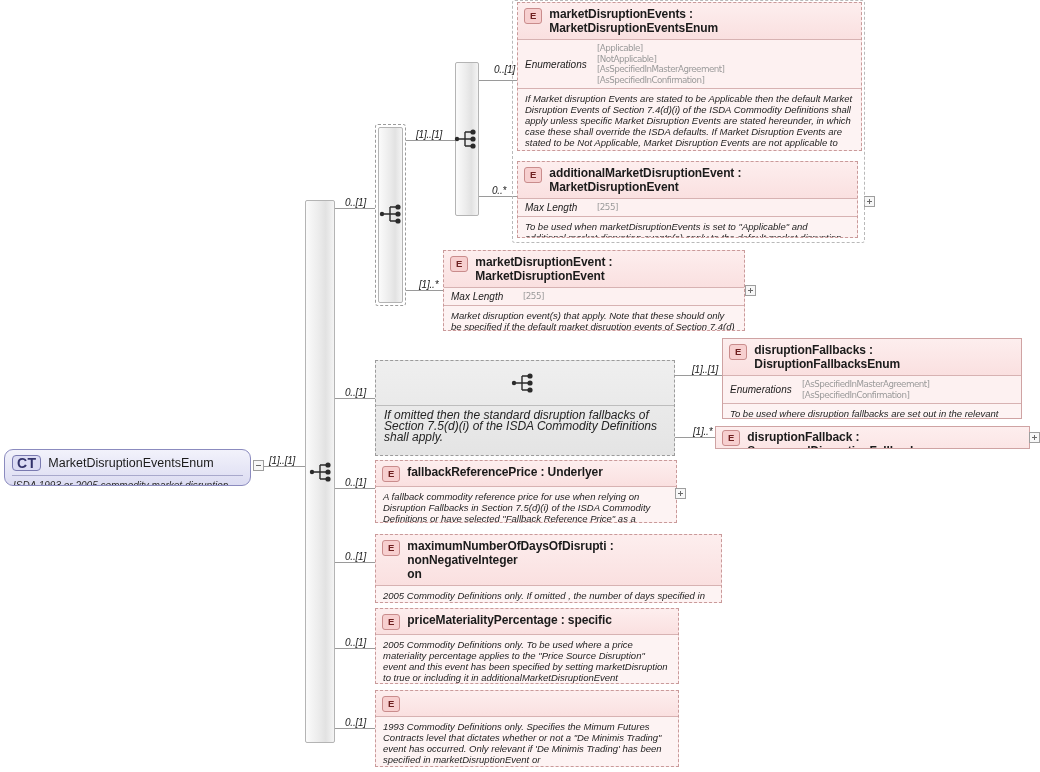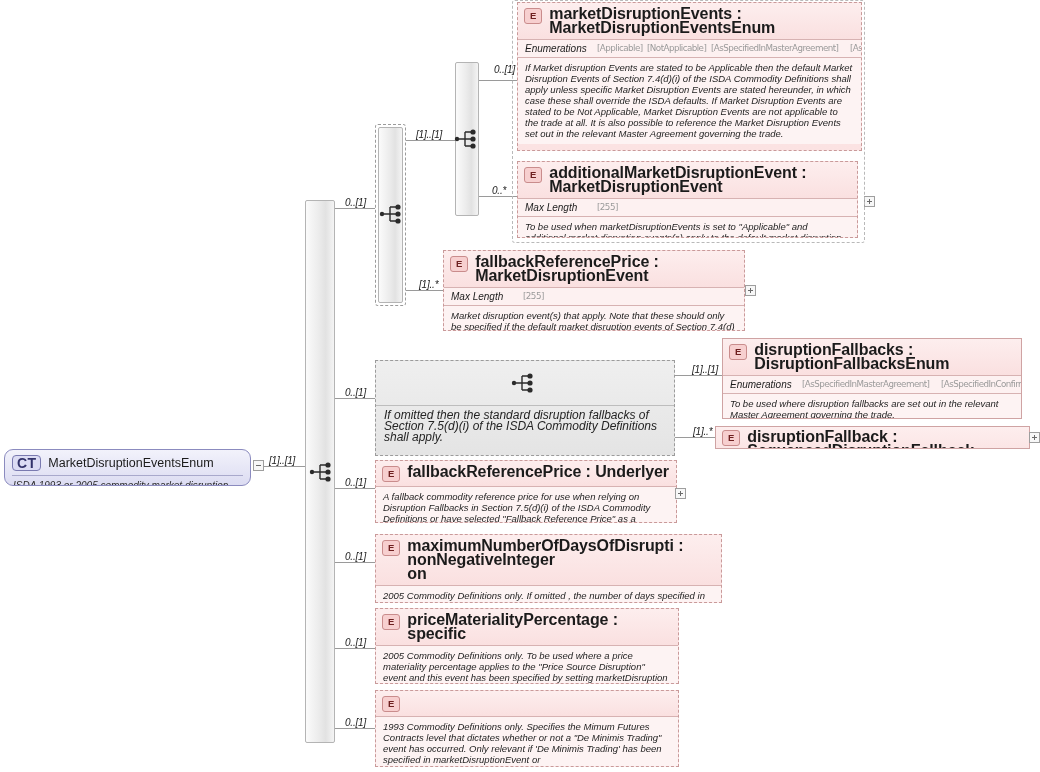--- a/index.html
+++ b/index.html
@@ -91,31 +91,31 @@
     flex:0 0 auto;
     display:inline-block;
     border:1px solid #c98c8c;
     background:#f7cfcf;
     border-radius:3px;
     font-size:9.5px; font-weight:bold; color:#6e2020;
     padding:1px 5px; line-height:12px;
     margin-top:1px;
   }
   .e-title {
-    font-size:16px; font-weight:bold; color:#1b1b1b;
+    font-size:12px; font-weight:bold; color:#1b1b1b;
     line-height:14px; letter-spacing:-0.1px;
   }
   .e-rule { height:1px; background:#d7b2b2; }
   .facets {
     display:flex; gap:10px; padding:3px 7px 3px 7px;
     background:#fdf1f1;
     align-items:center;
   }
   .facet-name { font-size:10px; font-style:italic; color:#1b1b1b; min-width:62px; }
-  .facet-vals { display:flex; }
+  .facet-vals { display:flex; flex-direction:column; }
   .facet-val {
     font-size:9.5px; color:#9a9a9a;
     font-family:"DejaVu Sans", sans-serif;
     line-height:10.5px;
     letter-spacing:-0.6px;
     transform:scaleX(0.92);
     transform-origin:left center;
   }
   .facet-val.plain { color:#9a9a9a; }
   .edoc {
@@ -245,21 +245,21 @@
   <div class="exp" style="left:864px; top:196px;"></div>
 
   <div class="bar dashedwrap" style="left:512px; top:0px; width:353px; height:243px; border-color:#b9b9b9;"></div>
 
   <div class="ln h" style="left:406px; top:290px; width:37px;"></div>
   <div class="card" style="left:419px; top:279px;">[1]..*</div>
 
   <div class="elem" style="left:443px; top:250px; width:302px; height:81px;">
     <div class="ehdr">
       <span class="e-tag">E</span>
-      <span class="e-title">fallbackReferencePrice : MarketDisruptionEvent</span>
+      <span class="e-title">marketDisruptionEvent : MarketDisruptionEvent</span>
     </div>
     <div class="e-rule"></div>
     <div class="facets">
       <span class="facet-name">Max Length</span>
       <span class="facet-val plain">[255]</span>
     </div>
     <div class="e-rule"></div>
     <div class="edoc">Market disruption event(s) that apply. Note that these should only be specified if the default market disruption events of Section 7.4(d)(i) of the ISDA Commodity Definitions are to be overridden.</div>
   </div>
   <div class="exp" style="left:745px; top:285px;"></div>

